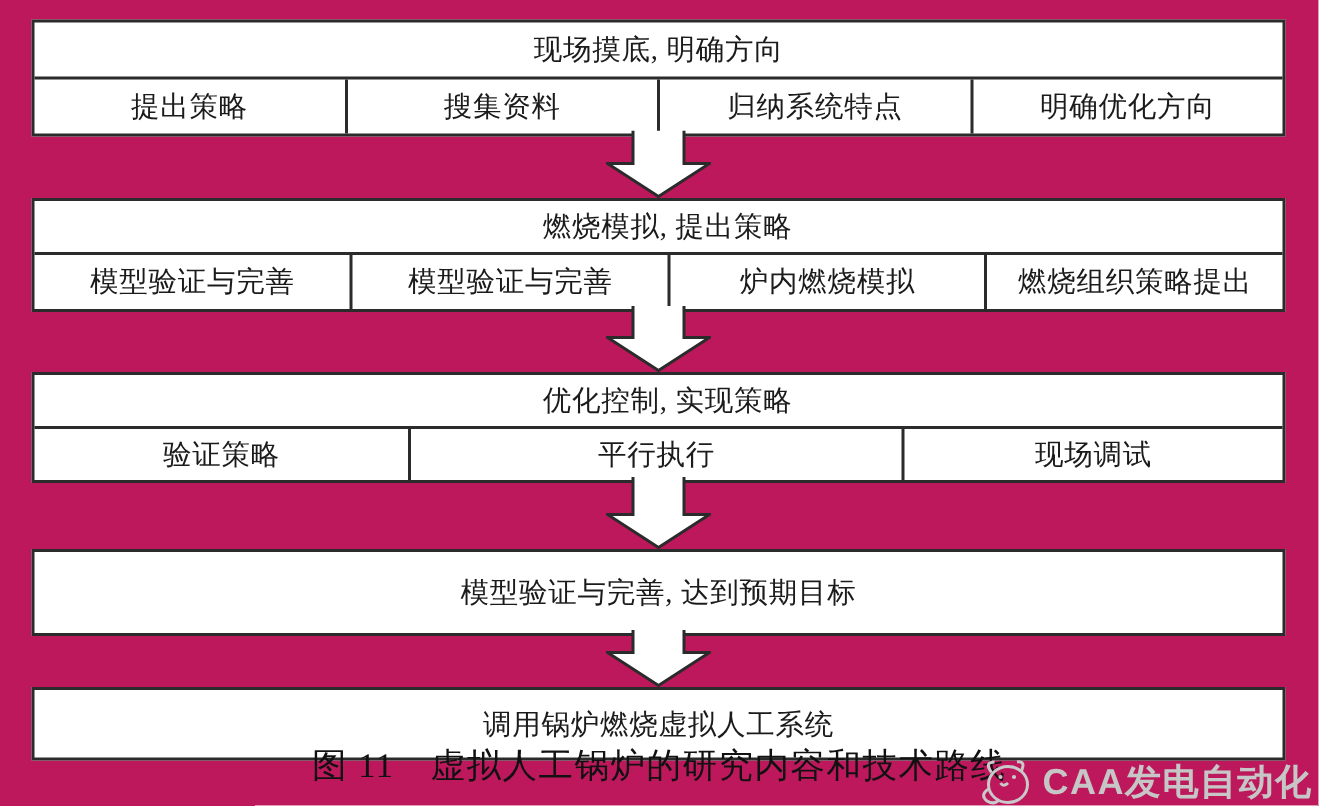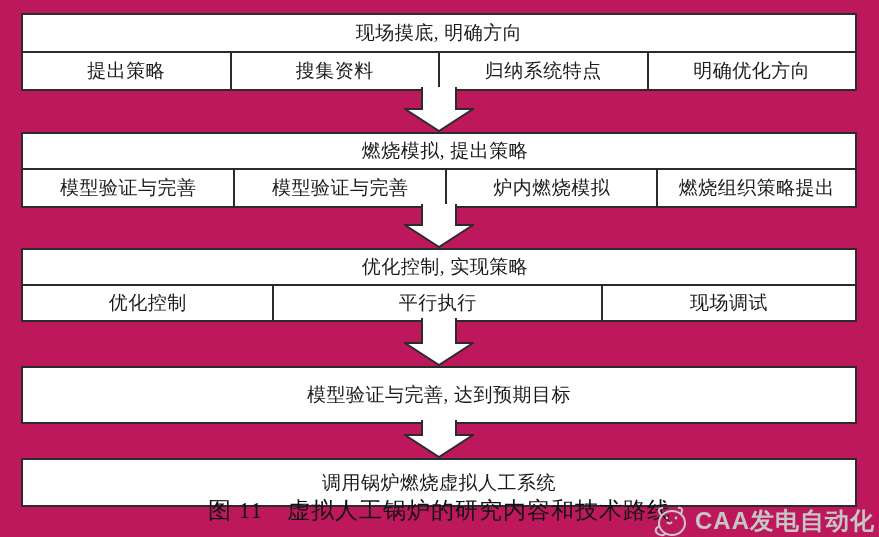--- a/index.html
+++ b/index.html
@@ -111,21 +111,21 @@
       </div>
     </div>
 
     <svg class="arrow" width="70" height="44" viewBox="0 0 70 44">
       <path d="M18 0 L18 21 L1 21 L35 43 L69 21 L52 21 L52 0" fill="#ffffff" stroke="#2b2b2b" stroke-width="2"></path>
     </svg>
 
     <div class="block with-cells">
       <div class="header h36">优化控制, 实现策略</div>
       <div class="cells row3 row-h34">
-        <div class="cell">优化控制</div>
+        <div class="cell">验证策略</div>
         <div class="cell">平行执行</div>
         <div class="cell">现场调试</div>
       </div>
     </div>
 
     <svg class="arrow" width="70" height="48" viewBox="0 0 70 48">
       <path d="M18 0 L18 25 L1 25 L35 47 L69 25 L52 25 L52 0" fill="#ffffff" stroke="#2b2b2b" stroke-width="2"></path>
     </svg>
 
     <div class="block">

